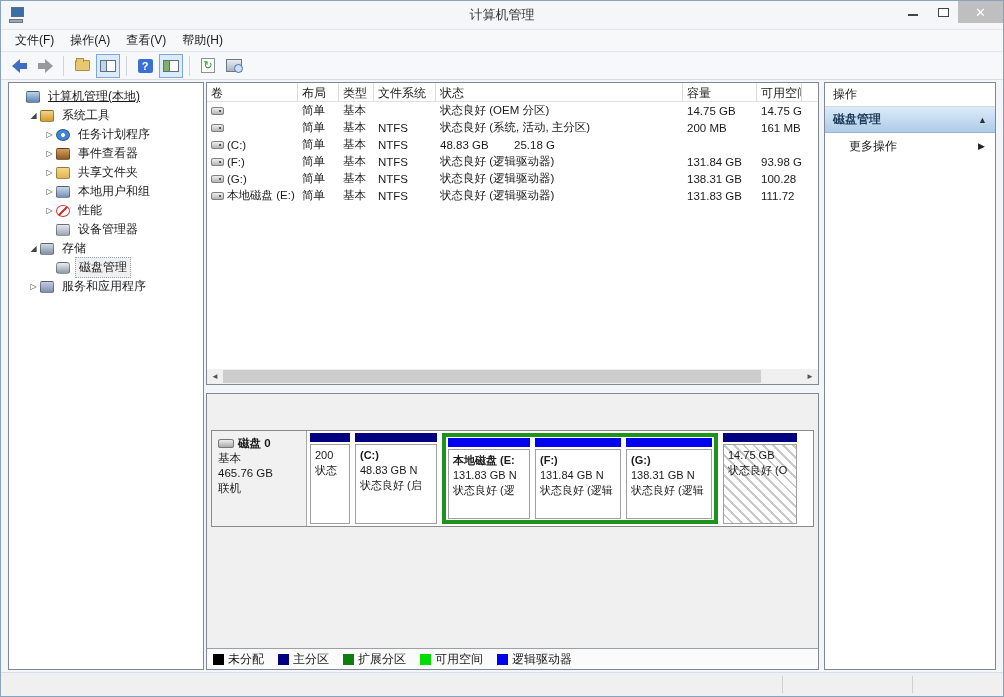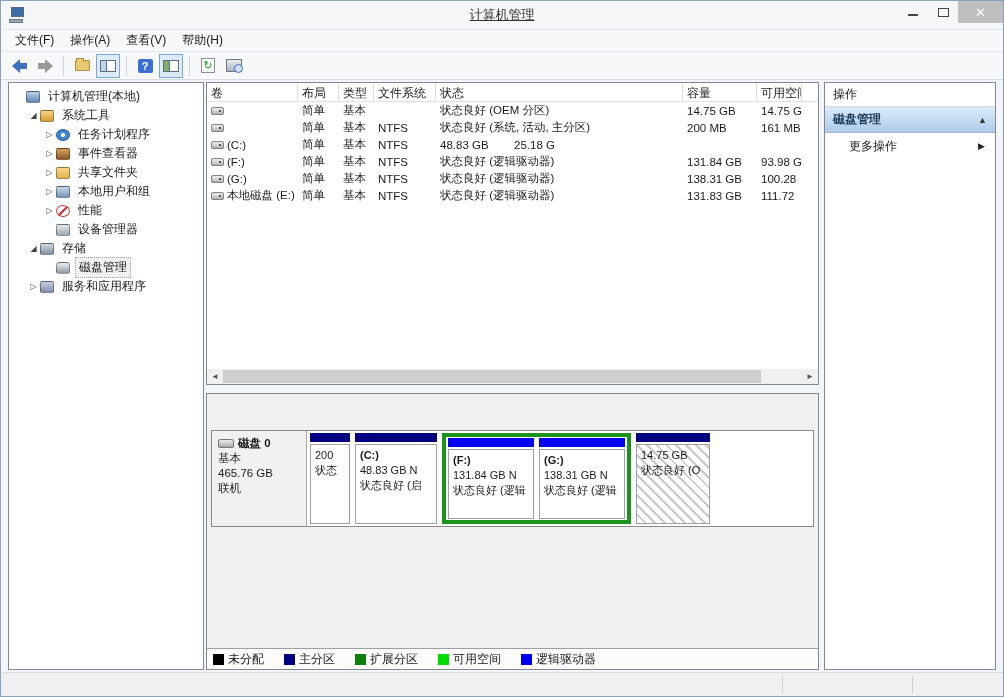--- a/index.html
+++ b/index.html
@@ -5,21 +5,21 @@
   * { box-sizing: border-box; margin: 0; padding: 0; }
   html,body { width:1004px; height:697px; }
   body { font-family:"Liberation Sans","DejaVu Sans",sans-serif; font-size:12px; color:#1a1a1a; background:#d8e4f0; }
   .window { width:1004px; height:697px; border:1px solid #89a3bf; background:#f2f6fb; display:flex; flex-direction:column; }
 
   
   .titlebar { height:28px; position:relative; display:flex; align-items:center; background:#f5f6f7; }
   .app-icon { width:18px; height:16px; margin-left:8px; position:relative; }
   .app-icon .monitor { position:absolute; left:2px; top:0; width:13px; height:10px; background:#3a6ea5; border:1px solid #5a6c7f; }
   .app-icon .base { position:absolute; left:0; bottom:0; width:14px; height:4px; background:#9aa7b5; border:1px solid #6b7784; }
-  .title-text { position:absolute; left:0; right:0; text-align:center; font-size:13px; color:#333;text-decoration:underline; }
+  .title-text { position:absolute; left:0; right:0; text-align:center; font-size:13px; color:#333; }
   .caption-btns { margin-left:auto; display:flex; height:100%; align-items:flex-start; z-index:2; }
   .cap-btn { width:30px; height:22px; display:flex; align-items:center; justify-content:center; cursor:default; }
   .cap-btn .min-glyph { width:10px; height:2px; background:#444; margin-top:6px; }
   .cap-btn .max-glyph { width:11px; height:9px; border:1px solid #444; background:#fff; }
   .cap-btn.close { width:45px; background:#bfbfbf; color:#fff; font-size:13px; }
 
   
   .menubar { height:22px; background:#f7f8f9; border-top:1px solid #e3e6e9; display:flex; align-items:center; padding-left:6px; }
   .menu-item { padding:2px 8px; }
 
@@ -47,21 +47,21 @@
 
   
   .main { flex:1; display:flex; padding:2px 7px 2px 7px; min-height:0; }
   .panel { background:#fff; border:1px solid #828790; }
   .tree-panel { width:196px; padding:4px 2px; overflow:hidden; }
   .center { flex:1; margin:0 5px 0 2px; display:flex; flex-direction:column; min-width:0; }
   .actions-panel { width:172px; display:flex; flex-direction:column; }
 
   
   .tree-item { height:19px; display:flex; align-items:center; white-space:nowrap; }
-  .tree-item.d0 { padding-left:2px; } .tree-item.d1 { padding-left:16px; } .tree-item.d2 { padding-left:32px; }
+  .tree-item.d0 { padding-left:2px;text-decoration:underline; } .tree-item.d1 { padding-left:16px; } .tree-item.d2 { padding-left:32px; }
   .expander { width:13px; font-size:8px; color:#444; text-align:center; flex:none; }
   .ticon { width:14px; height:12px; flex:none; margin-right:5px; border-radius:2px; border:1px solid rgba(0,0,0,.35); }
   .icon-computer { background:linear-gradient(#bdd2e6,#5d87b5); }
   .icon-tools { background:linear-gradient(#f3d38a,#d89a2b); }
   .icon-scheduler { background:radial-gradient(circle at 50% 50%, #fff 25%, #3f87d6 28%); border-radius:50%; }
   .icon-event { background:linear-gradient(#d9a05b,#8a5a2a); }
   .icon-shared { background:linear-gradient(#f6d98a,#e3b34c); }
   .icon-users { background:linear-gradient(#c9d8ea,#7593b5); }
   .icon-performance { background:linear-gradient(135deg,#fff 42%,#d33 45%,#d33 55%,#fff 58%); border:1px solid #d33; border-radius:50%; }
   .icon-device { background:linear-gradient(#e6e9ec,#9aa7b5); }
@@ -96,21 +96,21 @@
   .strip { flex:1; display:flex; align-items:stretch; gap:5px; padding:2px 3px; min-width:0; }
   .part { display:flex; flex-direction:column; flex:none; }
   .part .band { height:9px; flex:none; }
   .part.primary .band, .part.oem .band { background:#000080; }
   .part.logical .band { background:#0000f0; }
   .part .pbody { flex:1; margin-top:2px; border:1px solid #a0a0a0; background:#fff; padding:3px 4px; font-size:11px; line-height:15px; white-space:nowrap; overflow:hidden; }
   .part .pname { font-weight:bold; }
   .part.oem .pbody { background:repeating-linear-gradient(45deg,#ffffff 0 5px,#c9c9c9 5px 7px); }
   .ext-group { display:flex; gap:5px; border:4px solid #1c941c; padding:1px 2px; flex:none; }
   .cd-strip { flex:1; background:#fcfcfc; }
-  .legend { flex:none; height:21px; border-top:1px solid #9aa0a6; background:#fbfbfb; display:flex; align-items:center; gap:20px; padding-left:6px; }
+  .legend { flex:none; height:21px; border-top:1px solid #9aa0a6; background:#fbfbfb; display:flex; align-items:center; gap:14px; padding-left:6px; }
   .legend-item { display:flex; align-items:center; gap:4px; }
   .swatch { width:11px; height:11px; flex:none; }
 
   
   .ap-title { height:24px; display:flex; align-items:center; padding:0 8px; border-bottom:1px solid #d5d9de; }
   .ap-section { height:26px; display:flex; align-items:center; justify-content:space-between; padding:0 8px; background:linear-gradient(#dcebf9,#aecbe8); border-bottom:1px solid #9ab6d4; font-weight:bold; color:#1e3c5a; }
   .ap-section .glyph { font-size:9px; color:#333; }
   .ap-more { height:26px; display:flex; align-items:center; justify-content:space-between; padding:0 10px 0 24px; }
   .ap-more .glyph { font-size:9px; color:#222; }
 
@@ -386,20 +386,28 @@
                     <div class="band"></div>
                     <div class="pbody">
                       <div class="pname">(C:)</div>
                       <div>48.83 GB N</div>
                       <div>状态良好 (启</div>
                     </div>
                   </div>
                 </span>
               <span class="ext-group">
 
+                  <div class="part logical" style="width: 82px;">
+                    <div class="band"></div>
+                    <div class="pbody">
+                      <div class="pname">本地磁盘  (E:</div>
+                      <div>131.83 GB N</div>
+                      <div>状态良好 (逻</div>
+                    </div>
+                  </div>
 
                   <div class="part logical" style="width: 86px;">
                     <div class="band"></div>
                     <div class="pbody">
                       <div class="pname">(F:)</div>
                       <div>131.84 GB N</div>
                       <div>状态良好 (逻辑</div>
                     </div>
                   </div>
 

